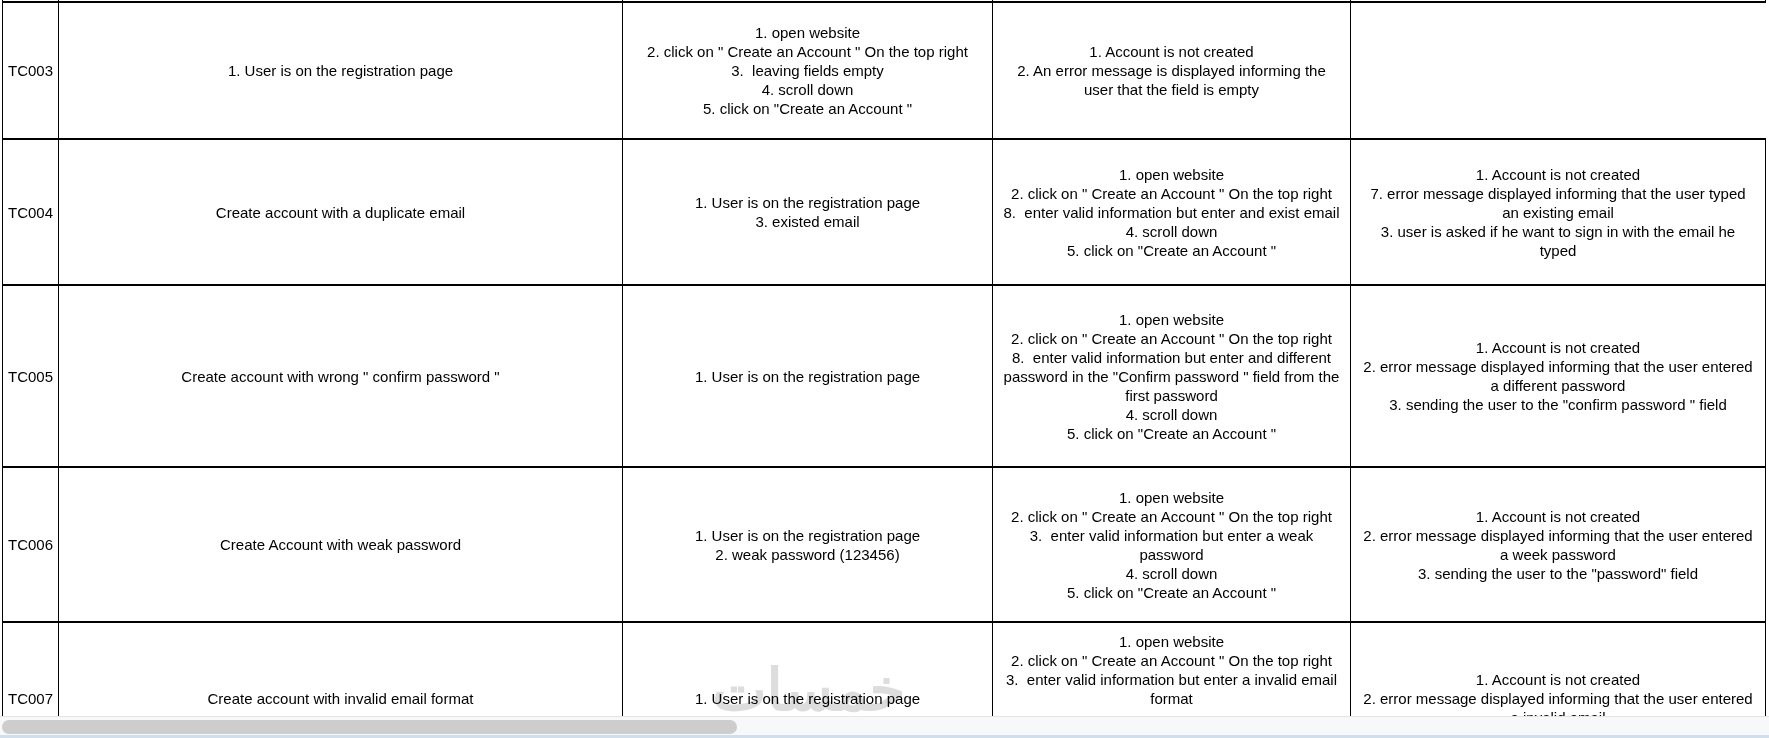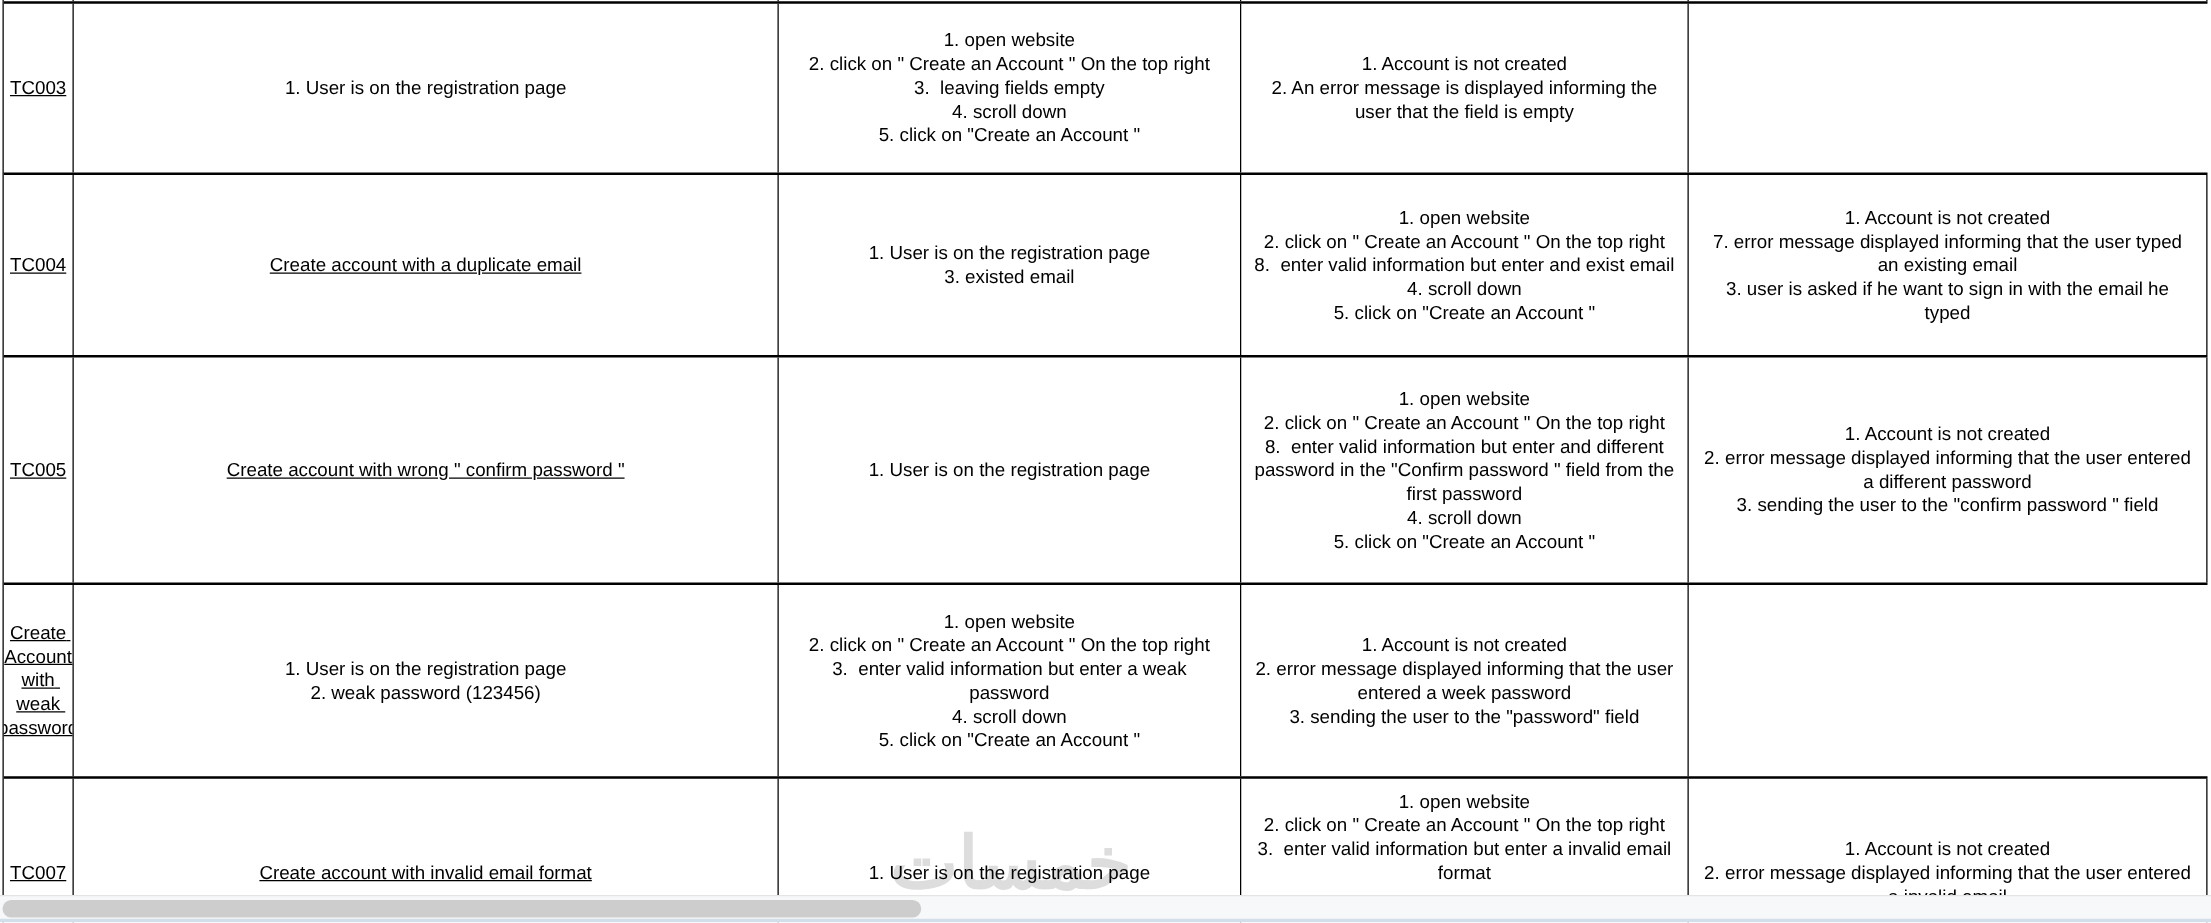--- a/index.html
+++ b/index.html
@@ -19,21 +19,21 @@
     display:grid;grid-template-columns:56px 564px 370px 358px 415px;
     border-bottom:2px solid #000;box-sizing:border-box;background:transparent;
   }
   .row.last{border-bottom:none;}
   .cell{
     border-right:1.5px solid #000;box-sizing:border-box;overflow:hidden;
     display:flex;flex-direction:column;justify-content:center;align-items:center;
     text-align:center;font-size:15px;line-height:19px;padding:0 10px;
   }
   .cell .line{white-space:pre-wrap;min-height:19px;width:100%;}
-  .c-id,.c-name{white-space:pre-wrap;text-decoration:underline;}
+  .c-id,.c-name{white-space:pre-wrap;}
   .steps-top{justify-content:flex-start;padding-top:9px;}
   .scroll-track{
     position:absolute;left:0;top:716px;width:1769px;height:22px;z-index:3;
     background:#f7f8f9;border-top:1px solid #e4e4e4;box-sizing:border-box;
   }
   .scroll-thumb{
     position:absolute;left:2px;top:3px;width:735px;height:14px;z-index:4;
     border-radius:7px;background:#cdcdcd;
   }
   .window-edge{
@@ -108,20 +108,21 @@
           <div class="line">4. scroll down</div>
           <div class="line">5. click on "Create an Account "</div>
         </div>
         <div class="cell c-expected">
           <div class="line">1. Account is not created</div>
           <div class="line">2. error message displayed informing that the user entered a different password</div>
           <div class="line">3. sending the user to the "confirm password " field</div>
         </div>
       </div>
       <div class="row" style="height: 155px;">
+        <div class="cell c-id">TC006</div>
         <div class="cell c-name">Create Account with weak password</div>
         <div class="cell c-pre">
           <div class="line">1. User is on the registration page</div>
           <div class="line">2. weak password (123456)</div>
         </div>
         <div class="cell c-steps">
           <div class="line">1. open website</div>
           <div class="line">2. click on " Create an Account " On the top right</div>
           <div class="line">3.  enter valid information but enter a weak password</div>
           <div class="line">4. scroll down</div>

